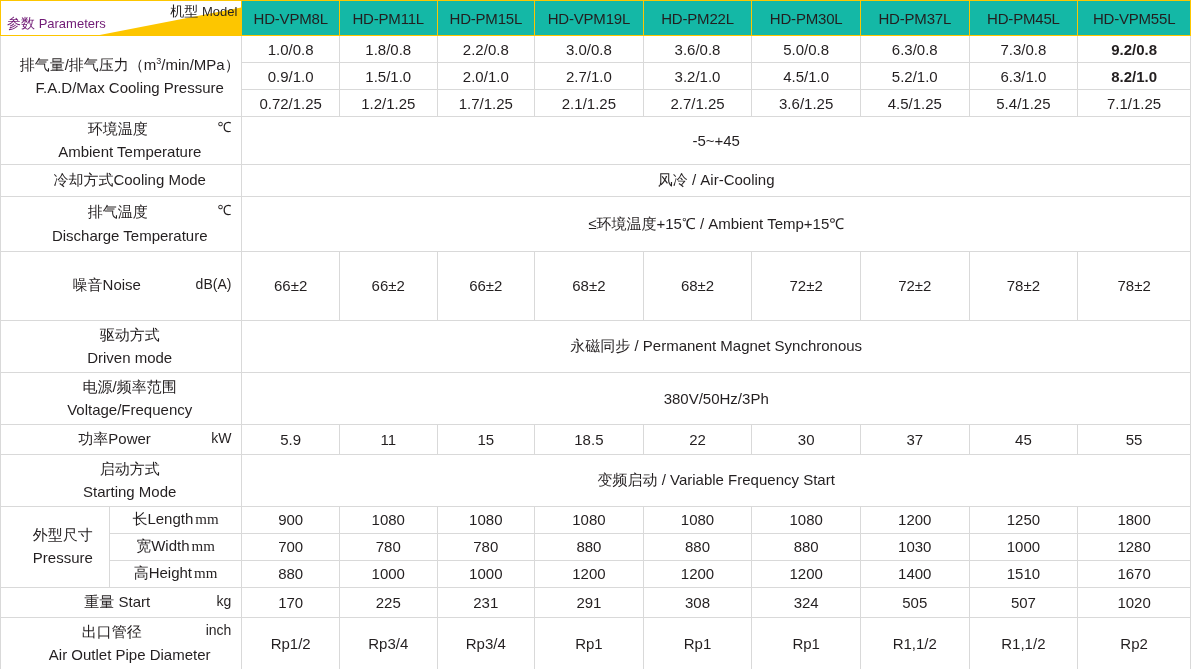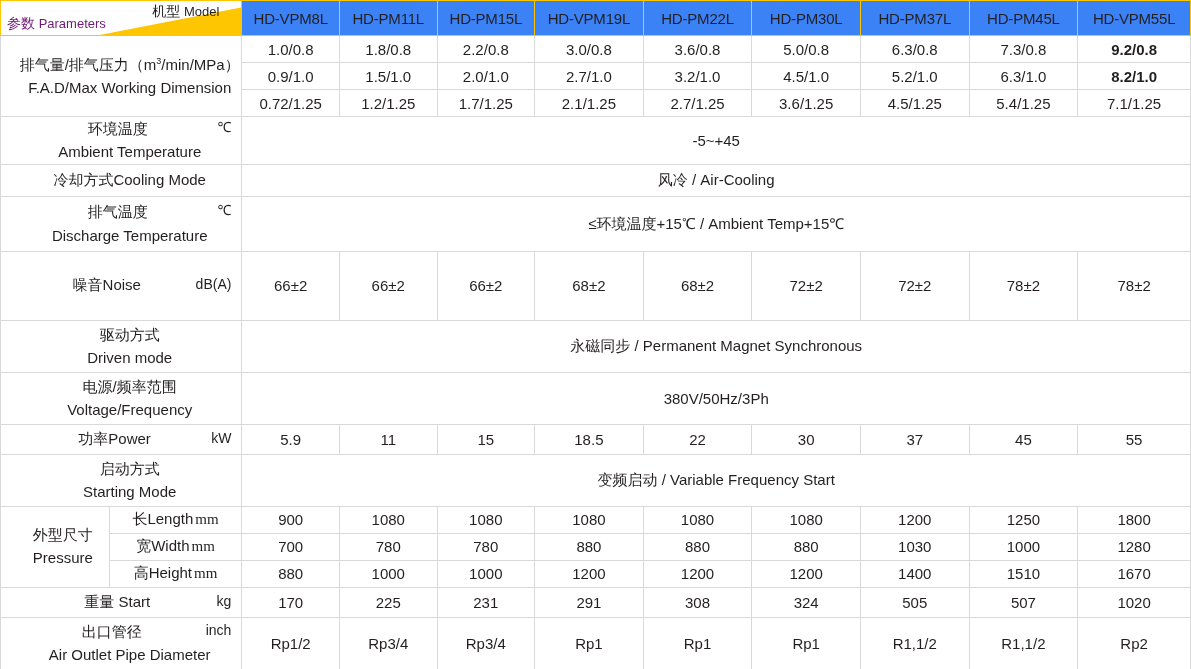--- a/index.html
+++ b/index.html
@@ -43,38 +43,38 @@
     content: "";
     position: absolute;
     left: -10px; top: -6px;
     width: 320px; height: 60px;
     background: #ffffff;
     transform: rotate(-11deg);
     transform-origin: left top;
   }
   .hdr-model .lbl-model {
     position: absolute;
-    right: 22px; top: 2px;
+    right: 4px; top: 2px;
     font-size: 13px;
     color: #231f20;
     white-space: nowrap;
     z-index: 3;
   }
   .hdr-model .lbl-model .cn { font-size: 14px; }
   .hdr-model .lbl-param {
     position: absolute;
     left: 6px; bottom: 2px;
     font-size: 13px;
     color: #701a75;
     white-space: nowrap;
     z-index: 3;
   }
   .hdr-model .lbl-param .cn { font-size: 14px; }
   th.model-col {
-    background: #3b82f6;
+    background: #14b8a6;
     border: 1px solid #fdc600 !important;
     font-size: 17px;
     letter-spacing: -0.2px;
     color: #231f20;
     height: 35px;
   }
   
   td.lbl {
     text-align: left;
     padding: 4px 0 4px 8px;
@@ -140,21 +140,21 @@
     <th class="model-col">HD-PM22L</th>
     <th class="model-col">HD-PM30L</th>
     <th class="model-col">HD-PM37L</th>
     <th class="model-col">HD-PM45L</th>
     <th class="model-col">HD-VPM55L</th>
   </tr>
 
   <tr>
     <td class="lbl two-line" colspan="2" rowspan="3">
       <span class="line"><span>排气量/排气压力（m</span><sup>3</sup><span>/min/MPa）</span></span>
-      <span class="line">F.A.D/Max Working Dimension</span>
+      <span class="line">F.A.D/Max Cooling Pressure</span>
     </td>
     <td class="val">1.0/0.8</td>
     <td class="val">1.8/0.8</td>
     <td class="val">2.2/0.8</td>
     <td class="val">3.0/0.8</td>
     <td class="val">3.6/0.8</td>
     <td class="val">5.0/0.8</td>
     <td class="val">6.3/0.8</td>
     <td class="val">7.3/0.8</td>
     <td class="val bold">9.2/0.8</td>

